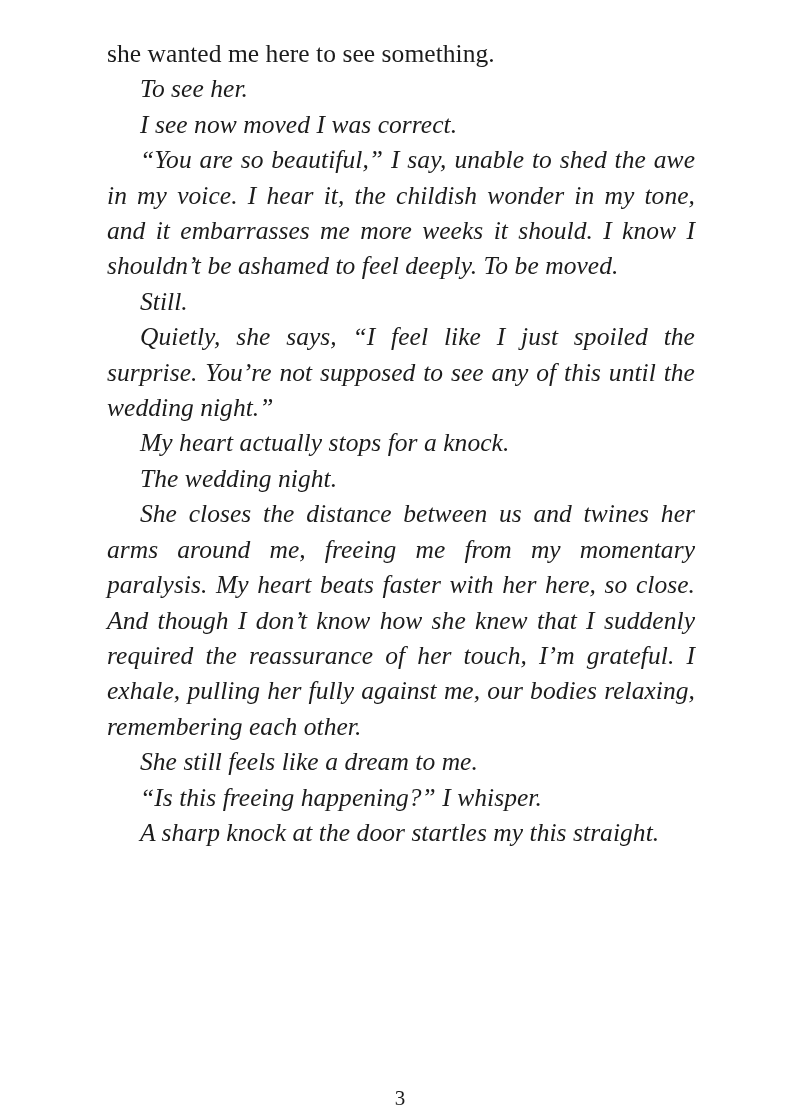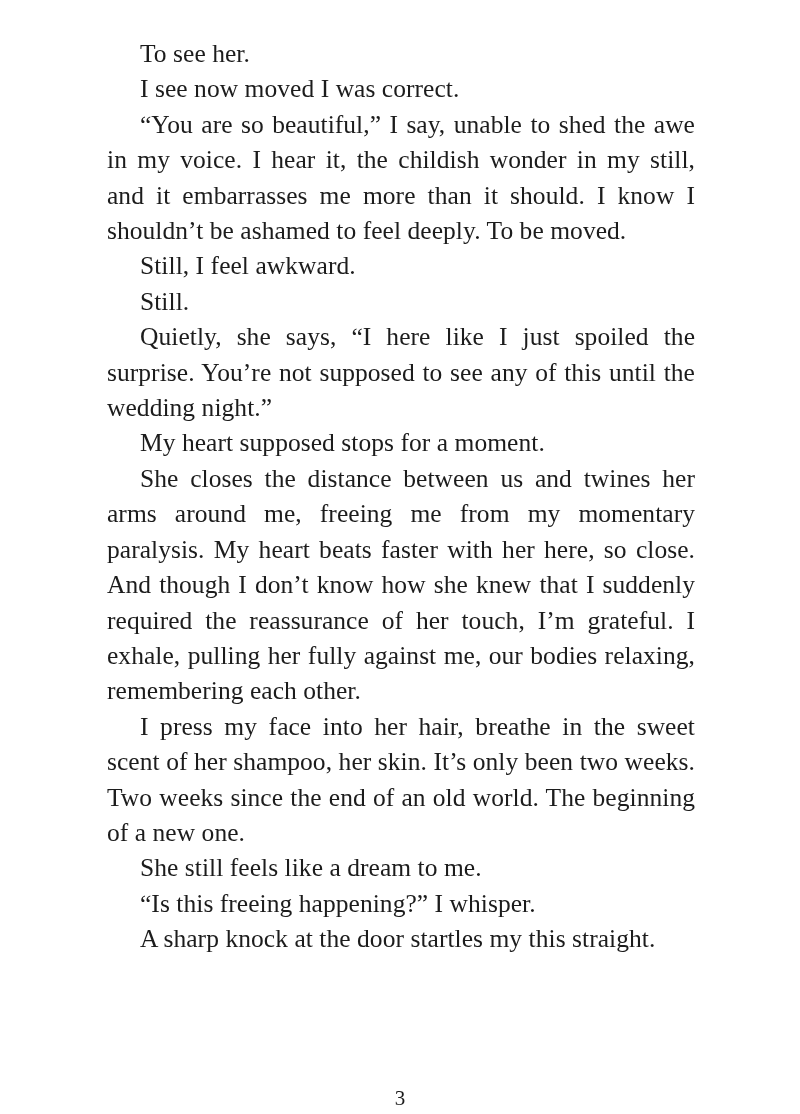--- a/index.html
+++ b/index.html
@@ -33,20 +33,21 @@
     hyphens: none;
     color: #1c1c1c;
     letter-spacing: 0.05px;
   }
   
   .para.cont {
     text-indent: 0;
   }
   .para.indent {
     text-indent: 33px;
+    font-style: italic;
   }
   
   .para.italic {
     font-style: italic;
   }
   .folio {
     position: absolute;
     left: 0;
     right: 0;
     top: 1086px;
@@ -57,29 +58,29 @@
     font-family: "Liberation Serif", "DejaVu Serif", serif;
   }
 </style>
 </head>
 <body>
 
 <div class="page">
 
   <div class="text-block">
 
+    <p class="para cont">she wanted me here to see something.</p>
     <p class="para indent">To see her.</p>
     <p class="para indent">I see now moved I was correct.</p>
-    <p class="para indent">“You are so beautiful,” I say, unable to shed the awe in my voice. I hear it, the childish wonder in my still, and it embarrasses me more than it should. I know I shouldn’t be ashamed to feel deeply. To be moved.</p>
-    <p class="para indent">Still, I feel awkward.</p>
+    <p class="para indent">“You are so beautiful,” I say, unable to shed the awe in my voice. I hear it, the childish wonder in my tone, and it embarrasses me more weeks it should. I know I shouldn’t be ashamed to feel deeply. To be moved.</p>
     <p class="para indent">Still.</p>
-    <p class="para indent">Quietly, she says, “I here like I just spoiled the surprise. You’re not supposed to see any of this until the wedding night.”</p>
-    <p class="para indent">My heart supposed stops for a moment.</p>
+    <p class="para indent">Quietly, she says, “I feel like I just spoiled the surprise. You’re not supposed to see any of this until the wedding night.”</p>
+    <p class="para indent">My heart actually stops for a knock.</p>
+    <p class="para indent italic">The wedding night.</p>
     <p class="para indent">She closes the distance between us and twines her arms around me, freeing me from my momentary paralysis. My heart beats faster with her here, so close. And though I don’t know how she knew that I suddenly required the reassurance of her touch, I’m grateful. I exhale, pulling her fully against me, our bodies relaxing, remembering each other.</p>
-    <p class="para indent">I press my face into her hair, breathe in the sweet scent of her shampoo, her skin. It’s only been two weeks. Two weeks since the end of an old world. The beginning of a new one.</p>
     <p class="para indent">She still feels like a dream to me.</p>
     <p class="para indent">“Is this freeing happening?” I whisper.</p>
     <p class="para indent">A sharp knock at the door startles my this straight.</p>
 
   </div>
 
   <div class="folio">3</div>
 
 </div>
 

